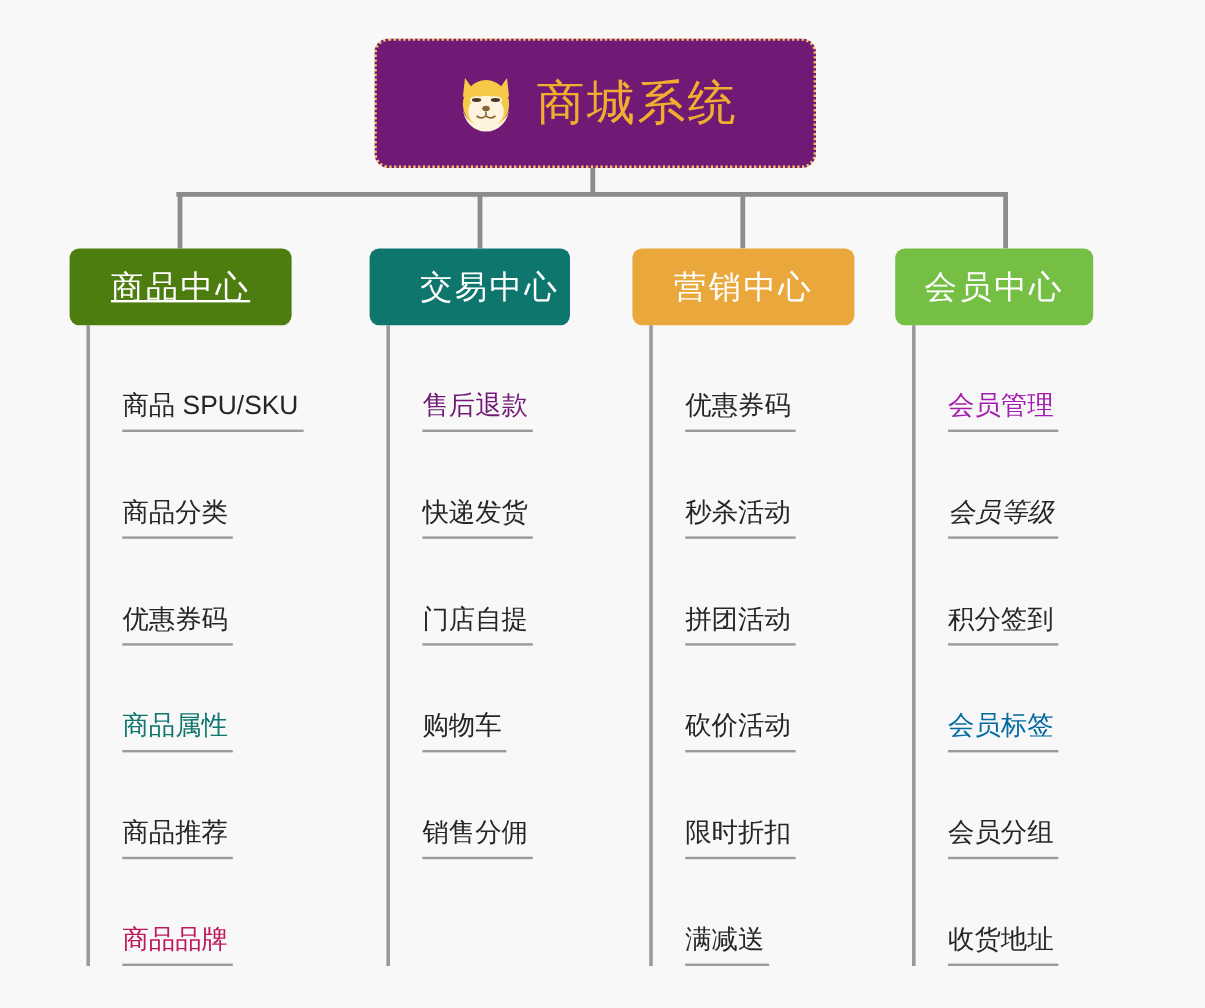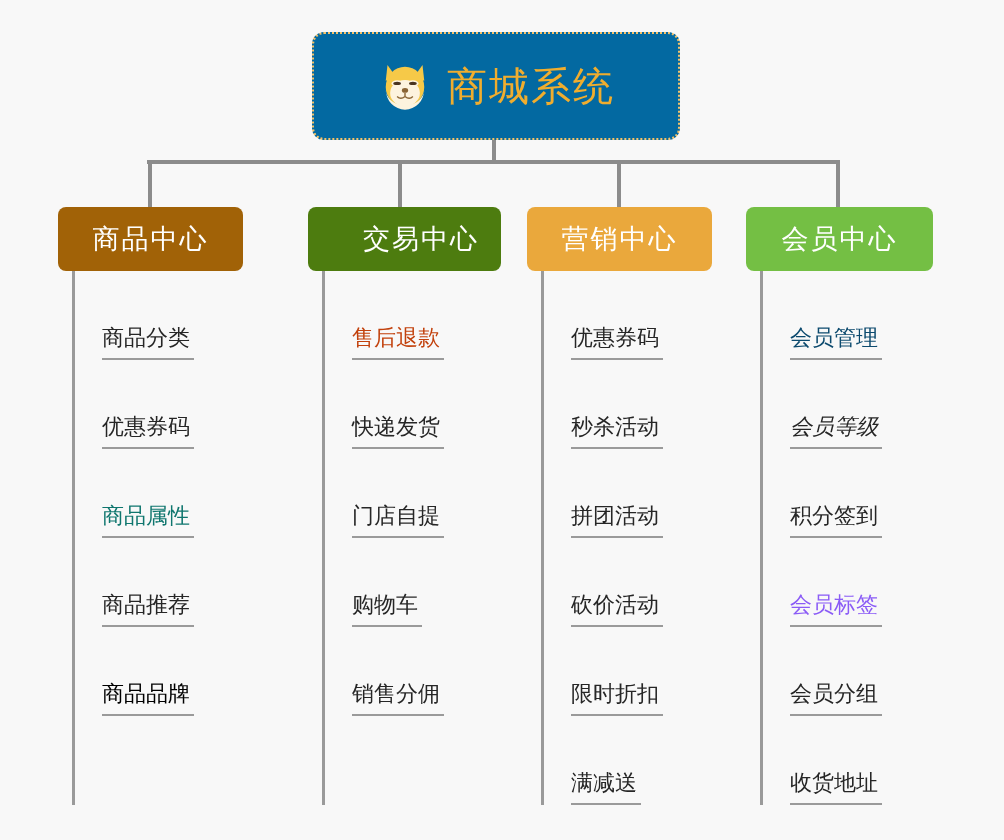--- a/index.html
+++ b/index.html
@@ -20,21 +20,21 @@
   }
 
   
   .root-node {
     position: absolute;
     left: 312px;
     top: 32px;
     width: 368px;
     height: 108px;
     box-sizing: border-box;
-    background: #0369a1;
+    background: #701a75;
     border: 2px dotted #f5c268;
     border-radius: 12px;
     display: flex;
     align-items: center;
     justify-content: center;
     gap: 14px;
   }
   .root-emoji {
     width: 56px;
     height: 56px;
@@ -145,46 +145,49 @@
 
   <div class="conn conn-stem"></div>
   <div class="conn conn-bus"></div>
   <div class="conn conn-drop" style="left:148px"></div>
   <div class="conn conn-drop" style="left:398px"></div>
   <div class="conn conn-drop" style="left:617px"></div>
   <div class="conn conn-drop" style="left:836px"></div>
 
   <div id="columns-host">
       <div class="column" style="left: 58px; width: 185px;">
-        <div class="col-header" style="background: #a16207; width: 185px;">商品中心</div>
-        <div class="col-body">
-          <div class="col-spine" style="background: rgb(154, 154, 154); height: 534px;"></div>
+        <div class="col-header" style="background: #4d7c0f; width: 185px; text-decoration: underline;">商品中心</div>
+        <div class="col-body">
+          <div class="col-spine" style="background: rgb(154, 154, 154); height: 534px;"></div>
+          <div class="leaf">
+            <span class="leaf-text" style="border-bottom-color: rgb(154, 154, 154); color: rgb(38, 38, 38);">商品 SPU/SKU</span>
+          </div>
           <div class="leaf">
             <span class="leaf-text" style="border-bottom-color: rgb(154, 154, 154); color: rgb(38, 38, 38);">商品分类</span>
           </div>
           <div class="leaf">
             <span class="leaf-text" style="border-bottom-color: rgb(154, 154, 154); color: rgb(38, 38, 38);">优惠券码</span>
           </div>
           <div class="leaf">
             <span class="leaf-text" style="border-bottom-color: rgb(154, 154, 154); color: #0f766e;">商品属性</span>
           </div>
           <div class="leaf">
             <span class="leaf-text" style="border-bottom-color: rgb(154, 154, 154); color: rgb(38, 38, 38);">商品推荐</span>
           </div>
           <div class="leaf">
-            <span class="leaf-text" style="border-bottom-color: rgb(154, 154, 154); color: #000000;">商品品牌</span>
+            <span class="leaf-text" style="border-bottom-color: rgb(154, 154, 154); color: #be185d;">商品品牌</span>
           </div>
         </div>
       </div>
       <div class="column" style="left: 308px; width: 185px;">
-        <div class="col-header" style="background: #4d7c0f; width: 193px; padding-left: 33px;">交易中心</div>
-        <div class="col-body">
-          <div class="col-spine" style="background: rgb(154, 154, 154); height: 534px;"></div>
-          <div class="leaf">
-            <span class="leaf-text" style="border-bottom-color: rgb(154, 154, 154); color: #c2410c; margin-top: 44px;">售后退款</span>
+        <div class="col-header" style="background: #0f766e; width: 167px; padding-left: 33px;">交易中心</div>
+        <div class="col-body">
+          <div class="col-spine" style="background: rgb(154, 154, 154); height: 534px;"></div>
+          <div class="leaf">
+            <span class="leaf-text" style="border-bottom-color: rgb(154, 154, 154); color: #701a75; margin-top: 44px;">售后退款</span>
           </div>
           <div class="leaf">
             <span class="leaf-text" style="border-bottom-color: rgb(154, 154, 154); color: rgb(38, 38, 38);">快递发货</span>
           </div>
           <div class="leaf">
             <span class="leaf-text" style="border-bottom-color: rgb(154, 154, 154); color: rgb(38, 38, 38);">门店自提</span>
           </div>
           <div class="leaf">
             <span class="leaf-text" style="border-bottom-color: rgb(154, 154, 154); color: rgb(38, 38, 38);">购物车</span>
           </div>
@@ -211,34 +214,34 @@
           </div>
           <div class="leaf">
             <span class="leaf-text" style="border-bottom-color: rgb(154, 154, 154); color: rgb(38, 38, 38);">限时折扣</span>
           </div>
           <div class="leaf">
             <span class="leaf-text" style="border-bottom-color: rgb(154, 154, 154); color: rgb(38, 38, 38);">满减送</span>
           </div>
         </div>
       </div>
       <div class="column" style="left: 746px; width: 185px;">
-        <div class="col-header" style="background: rgb(116, 191, 68); width: 187px;">会员中心</div>
-        <div class="col-body">
-          <div class="col-spine" style="background: rgb(154, 154, 154); height: 534px;"></div>
-          <div class="leaf">
-            <span class="leaf-text" style="border-bottom-color: rgb(154, 154, 154); color: #0c4a6e;">会员管理</span>
+        <div class="col-header" style="background: rgb(116, 191, 68); width: 165px;">会员中心</div>
+        <div class="col-body">
+          <div class="col-spine" style="background: rgb(154, 154, 154); height: 534px;"></div>
+          <div class="leaf">
+            <span class="leaf-text" style="border-bottom-color: rgb(154, 154, 154); color: #a21caf;">会员管理</span>
           </div>
           <div class="leaf">
             <span class="leaf-text" style="border-bottom-color: rgb(154, 154, 154); color: rgb(38, 38, 38); font-style: italic;">会员等级</span>
           </div>
           <div class="leaf">
             <span class="leaf-text" style="border-bottom-color: rgb(154, 154, 154); color: rgb(38, 38, 38);">积分签到</span>
           </div>
           <div class="leaf">
-            <span class="leaf-text" style="border-bottom-color: rgb(154, 154, 154); color: #8b5cf6; margin-top: 32px;">会员标签</span>
+            <span class="leaf-text" style="border-bottom-color: rgb(154, 154, 154); color: #0369a1; margin-top: 32px;">会员标签</span>
           </div>
           <div class="leaf">
             <span class="leaf-text" style="border-bottom-color: rgb(154, 154, 154); color: rgb(38, 38, 38);">会员分组</span>
           </div>
           <div class="leaf">
             <span class="leaf-text" style="border-bottom-color: rgb(154, 154, 154); color: rgb(38, 38, 38);">收货地址</span>
           </div>
         </div>
       </div>
     </div>

